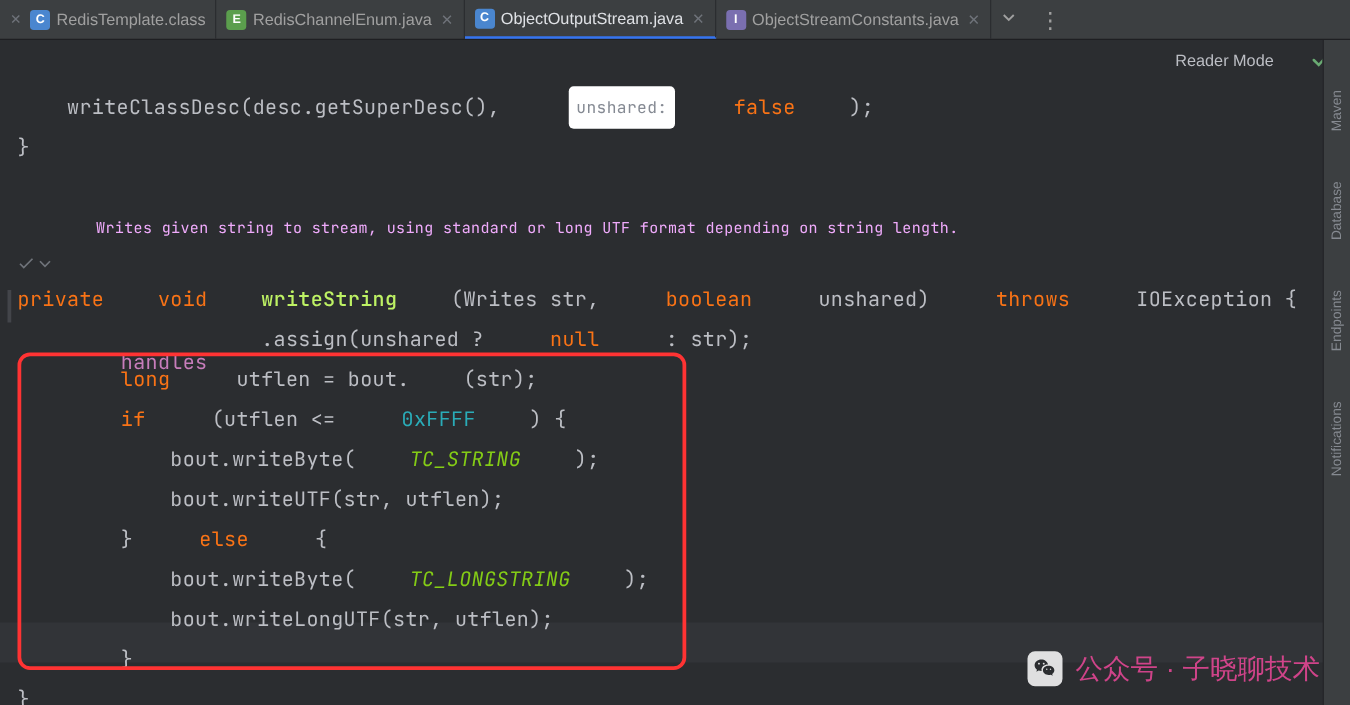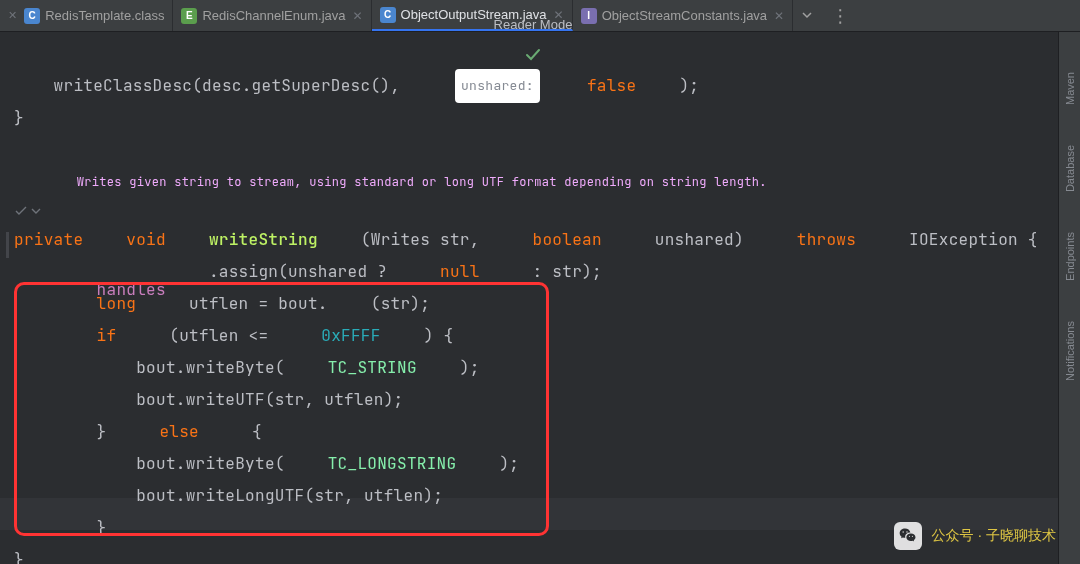--- a/index.html
+++ b/index.html
@@ -72,22 +72,21 @@
       font-size: 18px;
       letter-spacing: -2px;
     }
     .reader-bar {
       display: flex;
       justify-content: flex-end;
       align-items: center;
       height: 32px;
       background: #2b2d30;
       padding-right: 14px;
-      gap: 14px;
-      flex-direction: column;
+      gap: 29px;
     }
     .reader-mode {
       color: #bcbec4;
       font-family: -apple-system, 'Segoe UI', sans-serif;
       font-size: 13px;
     }
     .check-icon svg { display: block; }
     .editor {
       position: relative;
       padding: 6px 0 0 0;
@@ -137,21 +136,21 @@
     .num { color: #2aacb8; }
     .doc { color: #f0abfc; font-size: 12px; }
     .hint {
       background: #ffffff;
       color: #858a93;
       padding: 1px 6px;
       border-radius: 4px;
       font-size: 13px;
       margin: 0 4px 0 2px;
     }
-    .const { color: #86efac; }
+    .const { color: #84cc16; font-style: italic; }
     .field { color: #c77dbb; margin-top: 36px; }
     .method-yellow { color: #bef264; font-weight: 500; }
     .right-tool-strip {
       position: absolute;
       right: 0;
       top: 32px;
       bottom: 0;
       width: 22px;
       background: #3c3f41;
       border-left: 1px solid #1e1f22;
@@ -168,23 +167,23 @@
       color: #868a91;
       transform: rotate(180deg);
     }
     .watermark {
       position: absolute;
       right: 24px;
       bottom: 14px;
       display: flex;
       align-items: center;
       gap: 10px;
-      color: #fde047;
+      color: #ec4899;
       font-family: -apple-system, 'PingFang SC', sans-serif;
-      font-size: 14px;
+      font-size: 22px;
       z-index: 10;
       opacity: 0.85;
     }
     .wechat-icon {
       width: 28px; height: 28px;
       background: #fff;
       border-radius: 6px;
       display: flex;
       align-items: center;
       justify-content: center;

